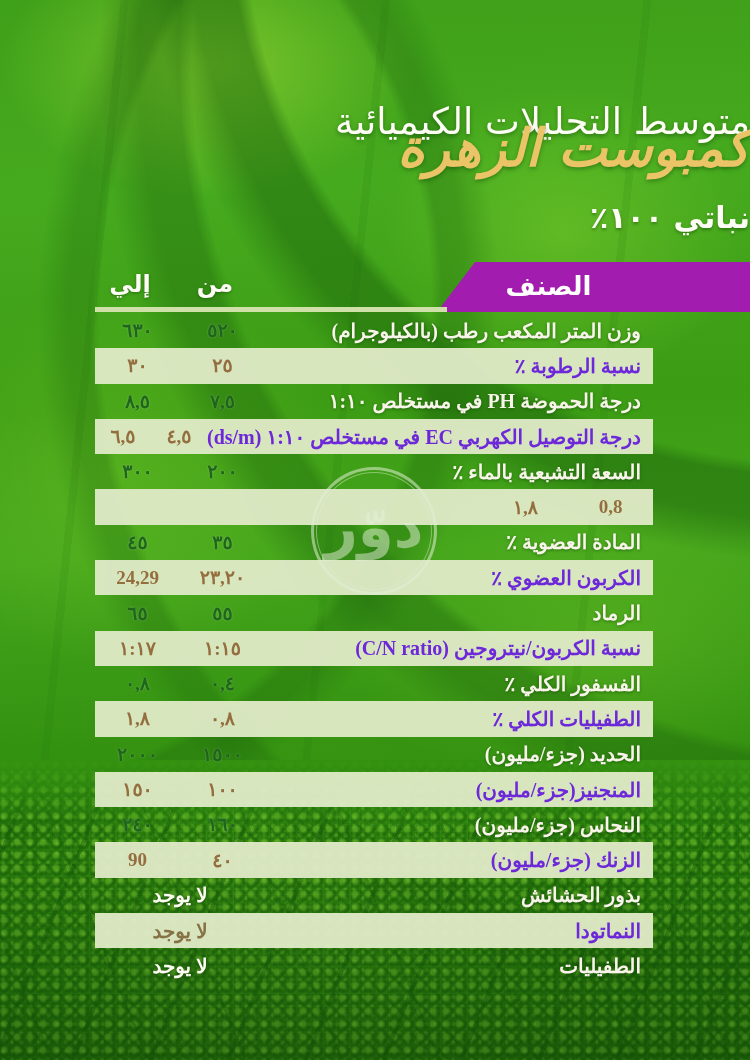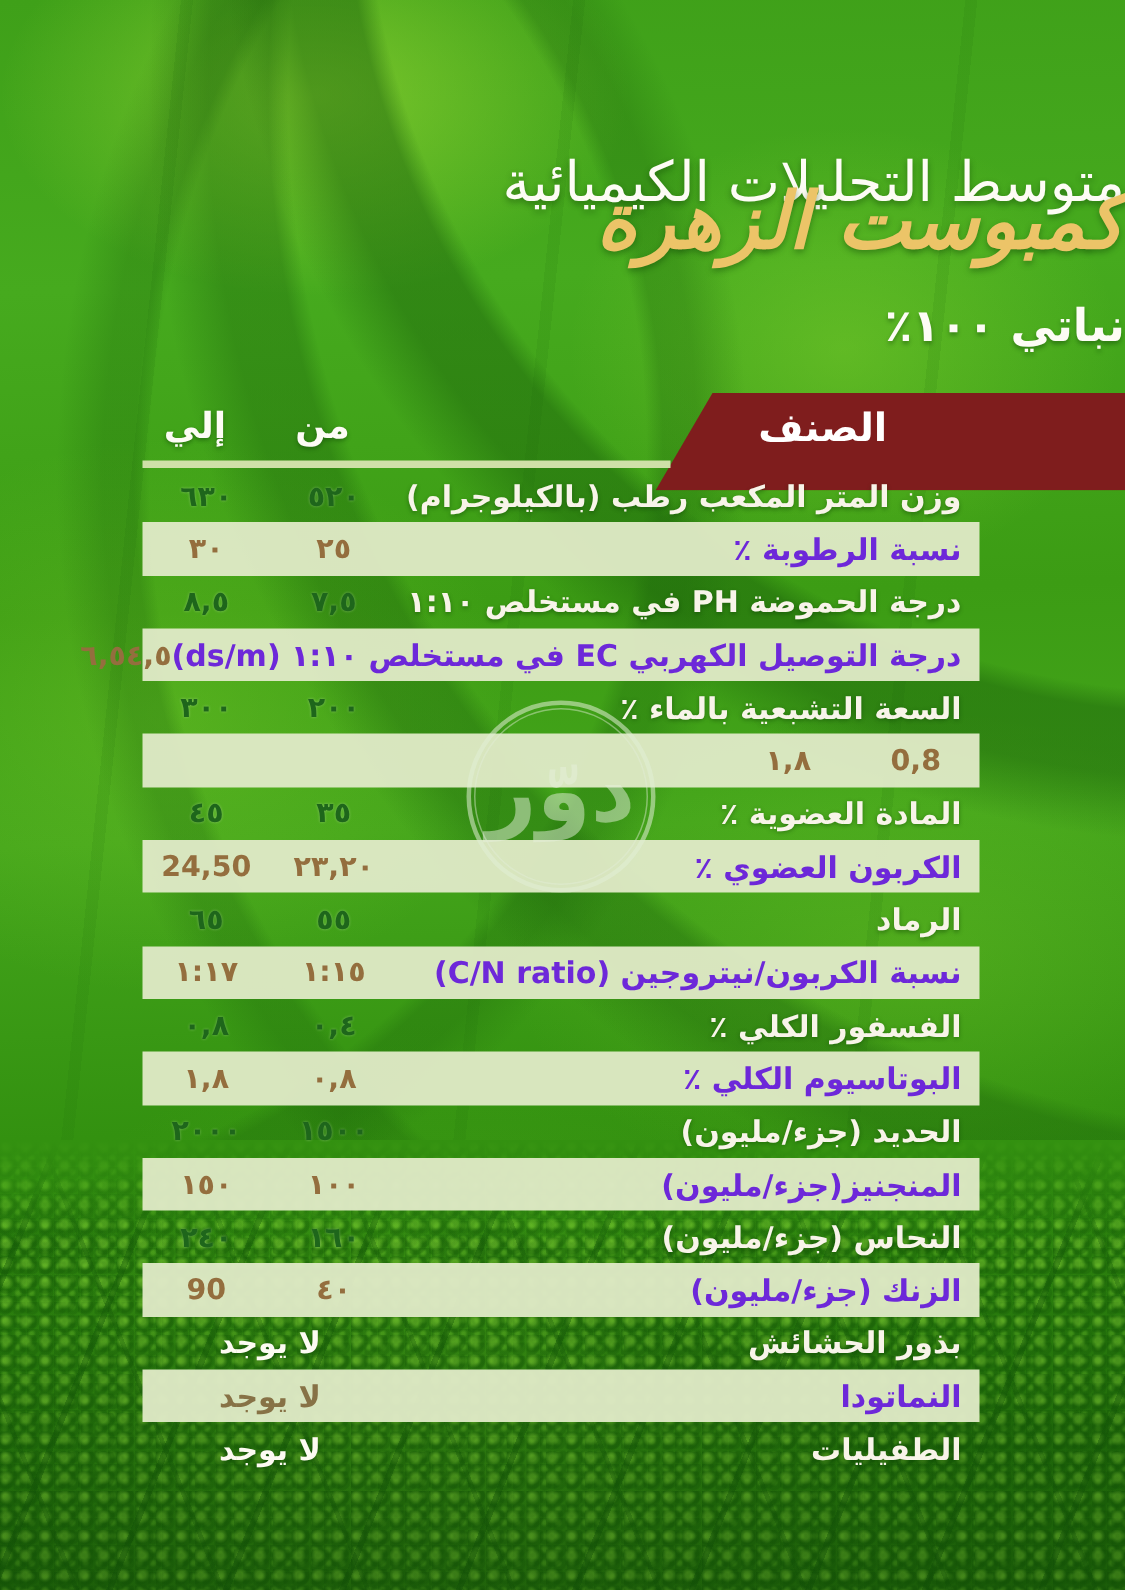--- a/index.html
+++ b/index.html
@@ -58,22 +58,22 @@
   }
   .sub-title{
     position:absolute;left:0;right:0;top:200px;
     font-size:30px;font-weight:bold;color:#fdfcf5;
     text-shadow:0 2px 3px rgba(10,60,5,.40);
   }
 
   
   .thead{position:absolute;left:0;top:262px;width:750px;height:50px;z-index:6;}
   .item-head{
-    position:absolute;left:437px;right:0;top:0;height:65px;
-    background:#7f1d1d;
+    position:absolute;left:437px;right:0;top:0;height:50px;
+    background:#a21caf;
     clip-path:polygon(38px 0, 100% 0, 100% 100%, 0 100%);
     color:#ffffff;font-size:26px;font-weight:bold;
     text-align:center;line-height:48px;
     padding-right:90px;box-sizing:border-box;
   }
   .from-head{
     position:absolute;left:175px;top:8px;width:80px;
     text-align:center;color:#fdfcf5;font-size:24px;font-weight:bold;
     text-shadow:0 1px 3px rgba(10,60,5,.45);
   }
@@ -90,21 +90,21 @@
   
   .rows{
     position:absolute;left:95px;top:313px;width:558px;z-index:6;
     display:flex;flex-direction:column;
   }
   .row{
     height:35.3px;display:flex;align-items:center;
     box-sizing:border-box;
   }
   .row.banded{background:rgba(223,233,198,.96);}
-  .cell{white-space:nowrap;overflow:visible;}
+  .cell{white-space:nowrap;overflow:visible;font-family:Liberation Serif, serif;}
   .cell-label{
     flex:1;text-align:right;padding-right:12px;
     font-size:20px;font-weight:bold;color:#f8f4e9;
     text-shadow:0 1px 3px rgba(10,60,5,.45);
   }
   .row.banded .cell-label{color:#6d28d9;text-shadow:none;}
   .cell-from,.cell-to{
     width:85px;text-align:center;
     font-size:19px;font-weight:bold;color:#1e661b;
     text-shadow:0 0 2px rgba(240,250,225,.35);
@@ -185,39 +185,39 @@
     <div class="cell cell-to">١,٨</div>
   </div>
       <div class="row">
     <div class="cell cell-label">المادة العضوية ٪</div>
     <div class="cell cell-from">٣٥</div>
     <div class="cell cell-to">٤٥</div>
   </div>
       <div class="row banded">
     <div class="cell cell-label">الكربون العضوي ٪</div>
     <div class="cell cell-from">٢٣,٢٠</div>
-    <div class="cell cell-to">24,50</div>
+    <div class="cell cell-to">24,29</div>
   </div>
       <div class="row">
     <div class="cell cell-label">الرماد</div>
     <div class="cell cell-from">٥٥</div>
     <div class="cell cell-to">٦٥</div>
   </div>
       <div class="row banded">
     <div class="cell cell-label">نسبة الكربون/نيتروجين (C/N ratio)</div>
     <div class="cell cell-from">١:١٥</div>
     <div class="cell cell-to">١:١٧</div>
   </div>
       <div class="row">
     <div class="cell cell-label">الفسفور الكلي ٪</div>
     <div class="cell cell-from">٠,٤</div>
     <div class="cell cell-to">٠,٨</div>
   </div>
       <div class="row banded">
-    <div class="cell cell-label">البوتاسيوم الكلي ٪</div>
+    <div class="cell cell-label">الطفيليات الكلي ٪</div>
     <div class="cell cell-from">٠,٨</div>
     <div class="cell cell-to">١,٨</div>
   </div>
       <div class="row">
     <div class="cell cell-label">الحديد (جزء/مليون)</div>
     <div class="cell cell-from">١٥٠٠</div>
     <div class="cell cell-to">٢٠٠٠</div>
   </div>
       <div class="row banded">
     <div class="cell cell-label">المنجنيز(جزء/مليون)</div>

